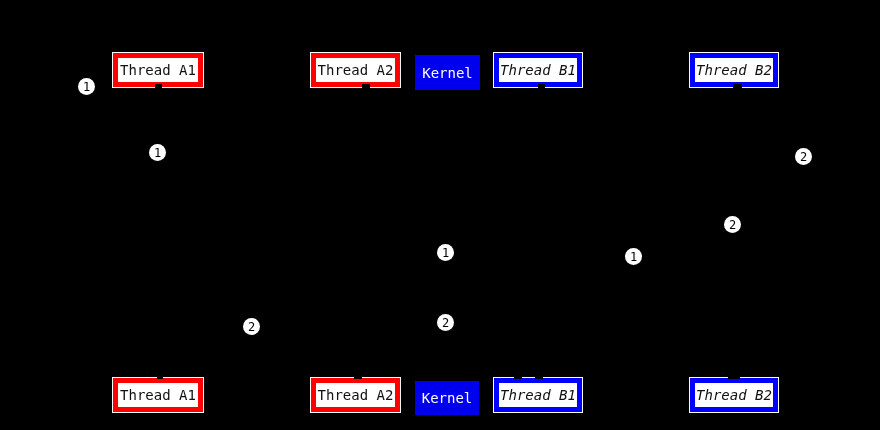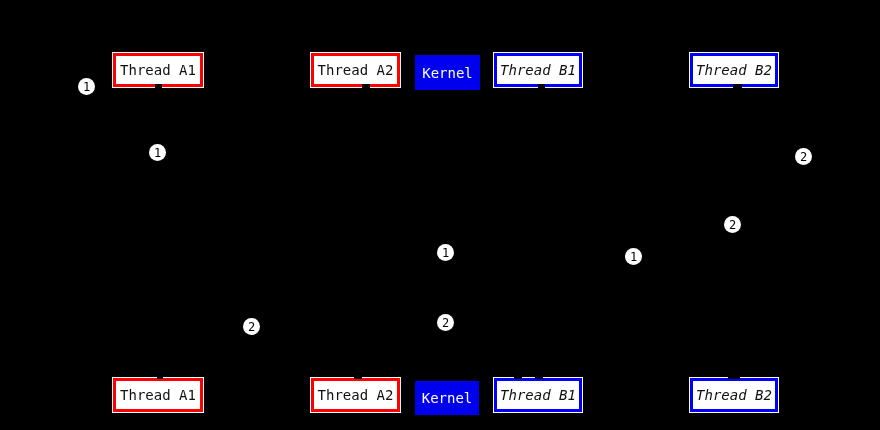--- a/index.html
+++ b/index.html
@@ -12,21 +12,21 @@
   }
   .lifeline{
     position:absolute;
     width:1px;
     background:var(--line-color,#000);
   }
   .box{
     position:absolute;
     height:34px;
     box-sizing:border-box;
-    border:3px solid #14532d;
+    border:5px solid #14532d;
     outline:1px solid var(--box-fill,#fff);
     background:var(--box-fill,#fff);
     color:var(--box-text,#000);
     display:flex;align-items:center;justify-content:center;
     font-size:14px;
     white-space:nowrap;
   }
   .box.thread-a{border-color:var(--thread-a-accent,#f00);}
   .box.thread-b{border-color:var(--thread-b-accent,#00f);font-style:italic;}
   .box.kernel{

